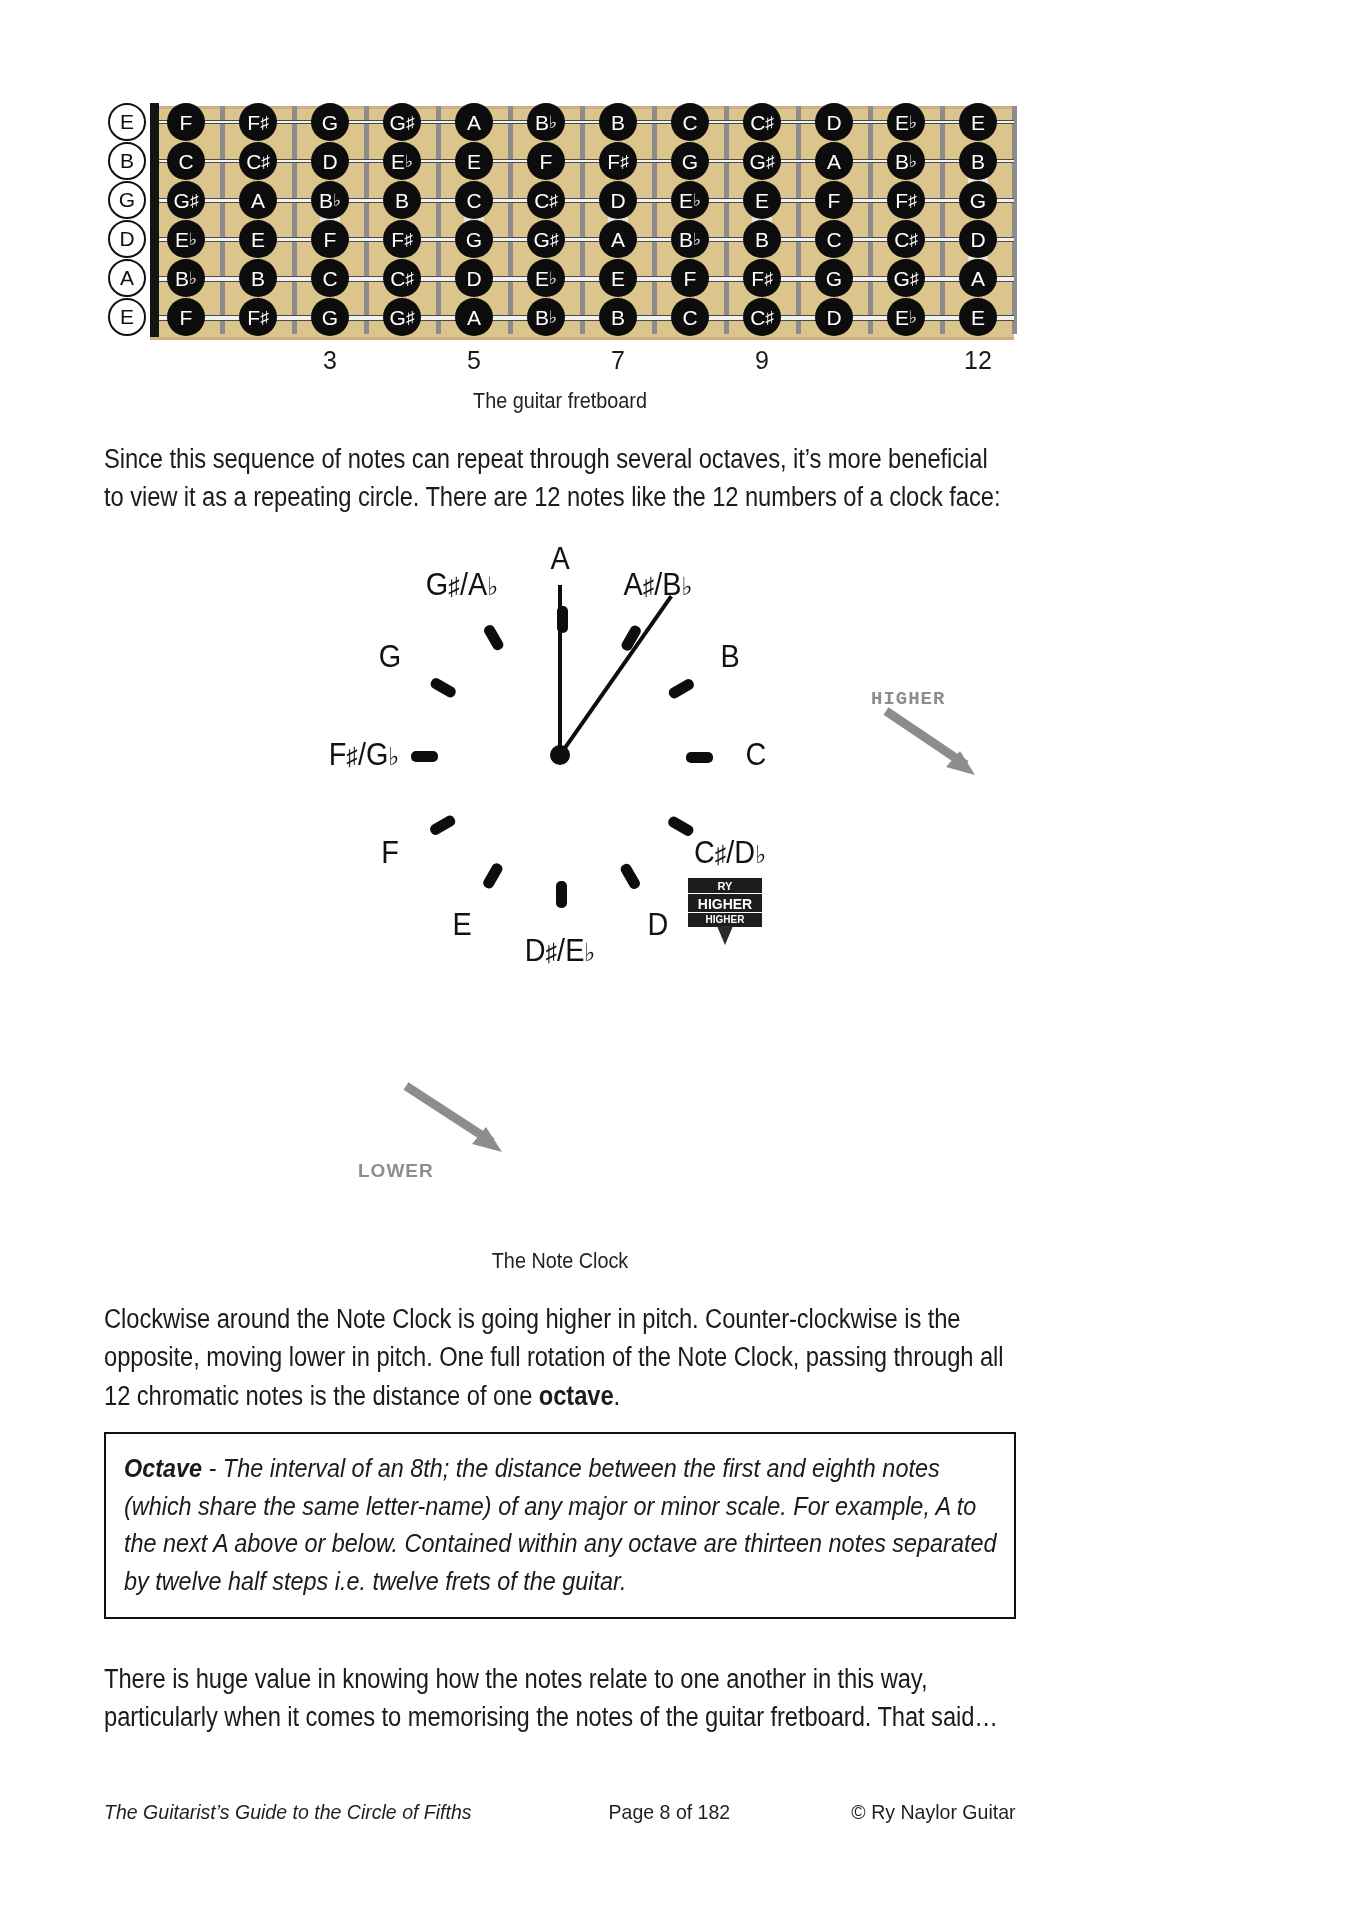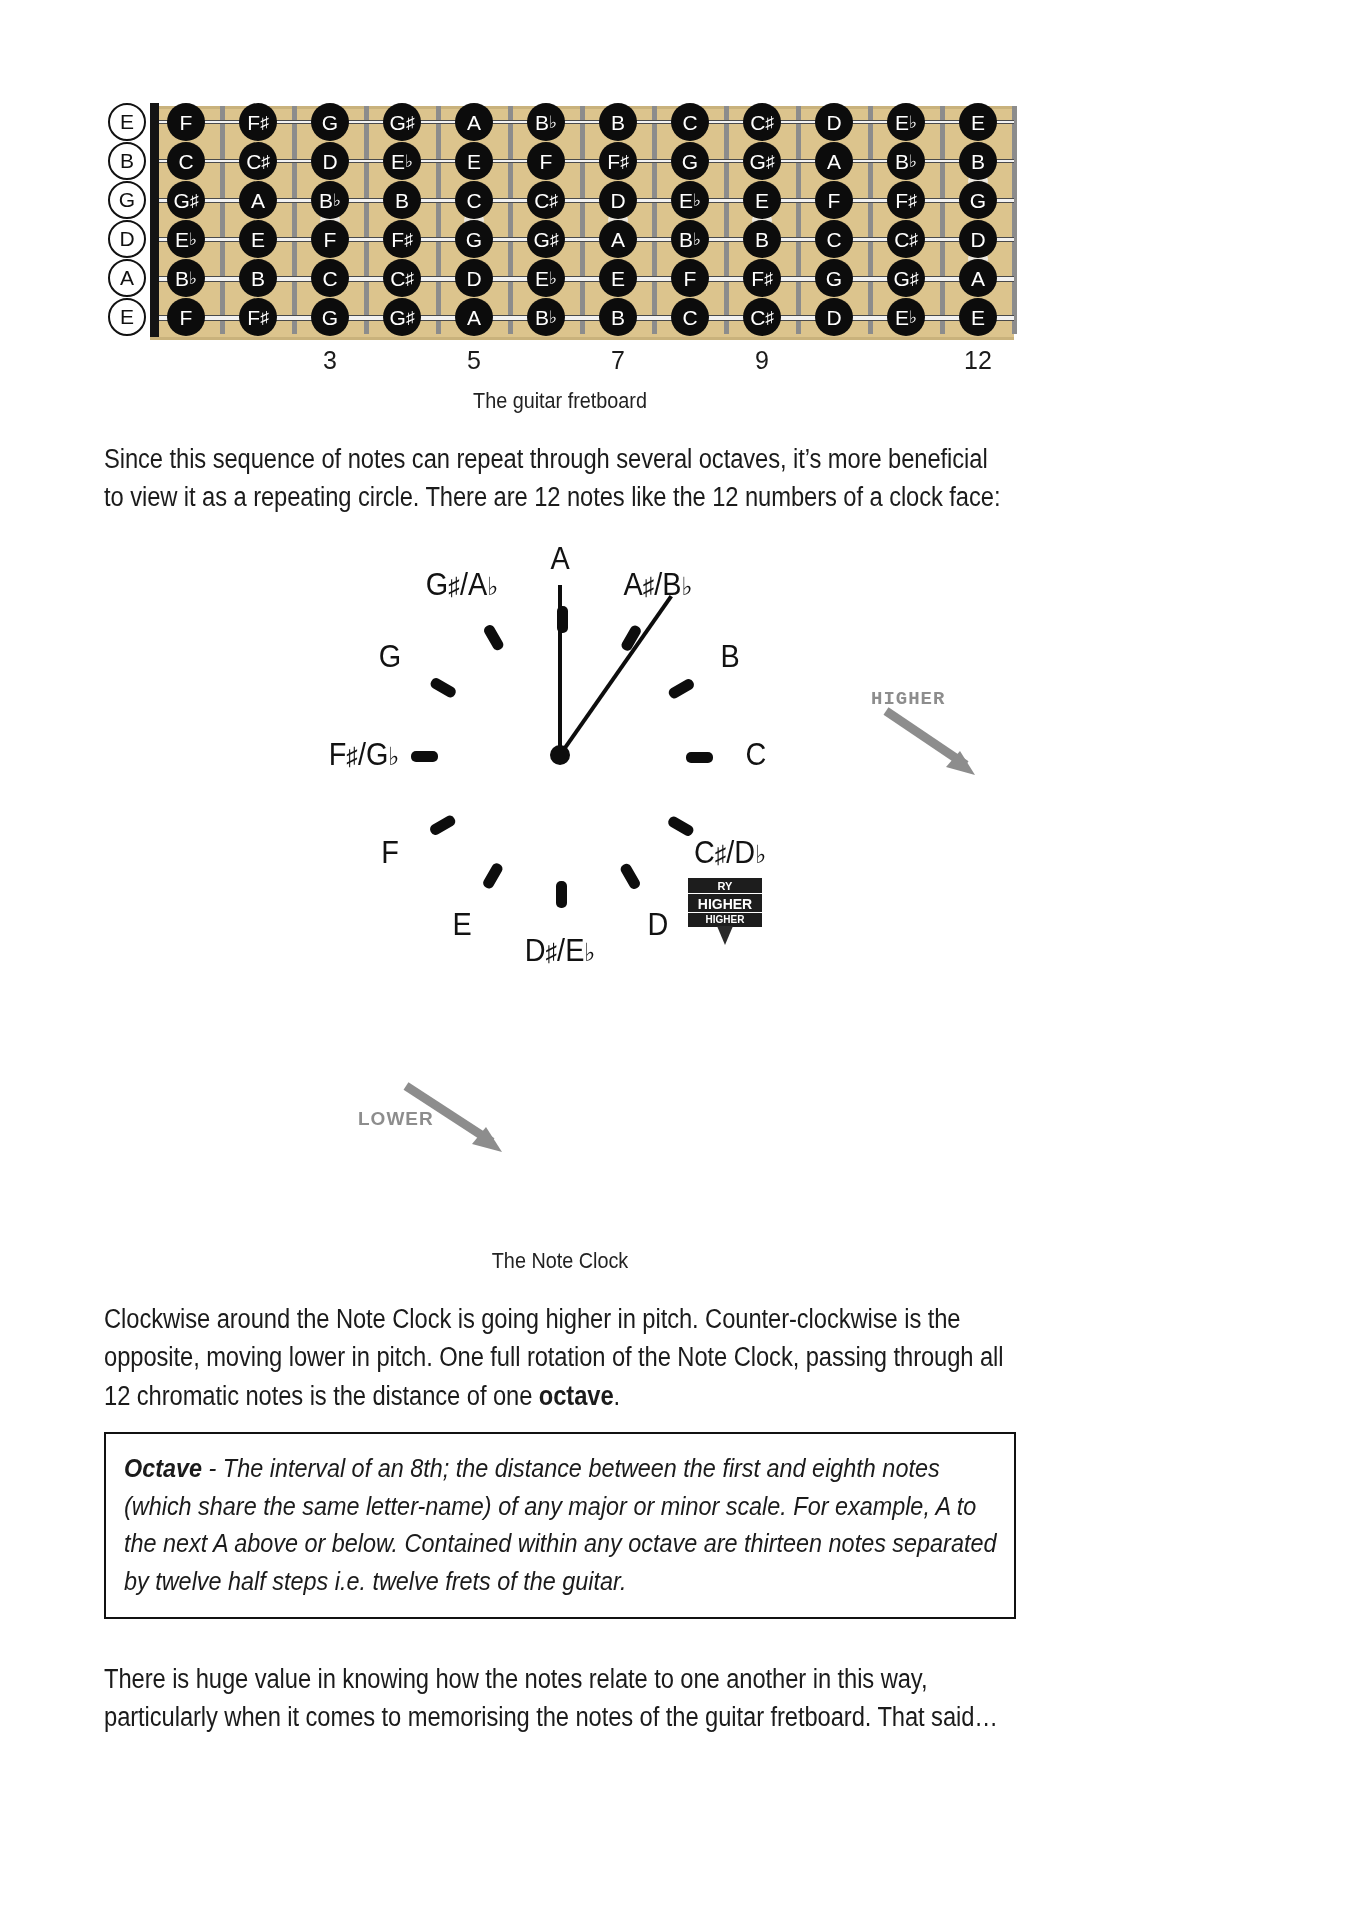--- a/index.html
+++ b/index.html
@@ -459,21 +459,21 @@
         <div class="clock-label" style="left: 182px; top: 40.259px;">G<span class="acc">♯</span>/A<span class="acc">♭</span></div>
       </div>
   </div>
 
   <div class="dir-word" style="left:871px;top:688px;font-family:Liberation Mono, monospace;">HIGHER</div>
   <svg style="position:absolute;left:880px;top:705px;" width="120" height="85">
     <path d="M6 6 L86 60" stroke="#8d8d8d" stroke-width="9" fill="none"></path>
     <path d="M95 70 L66 62 L80 46 Z" fill="#8d8d8d"></path>
   </svg>
 
-  <div class="dir-word" style="left:358px;top:1108px;text-align:center;">LOWER</div>
+  <div class="dir-word" style="left:358px;top:1160px;text-align:center;">LOWER</div>
   <svg style="position:absolute;left:400px;top:1080px;" width="130" height="90">
     <path d="M6 6 L92 62" stroke="#8d8d8d" stroke-width="9" fill="none"></path>
     <path d="M102 72 L72 64 L86 47 Z" fill="#8d8d8d"></path>
   </svg>
 
   <div id="brand-logo">
     <div class="logo-bar" style="top:0px;height:15px;font-size:11px;padding-top:3px;box-sizing:border-box;">RY</div>
     <div class="logo-bar" style="top:16px;height:18px;font-size:14px;padding-top:3px;box-sizing:border-box;">HIGHER</div>
     <div class="logo-bar" style="top:35px;height:14px;font-size:10px;padding-top:2px;box-sizing:border-box;">HIGHER</div>
     <svg style="position:absolute;left:27px;top:47px;" width="20" height="22">
@@ -488,14 +488,19 @@
   </div>
 
   <div id="definition-box">
     <div class="def-text">
       <span class="def-term">Octave</span><span> - The interval of an 8th; the distance between the first and eighth notes (which share the same letter-name) of any major or minor scale.  For example, A to the next A above or below.  Contained within any octave are thirteen notes separated by twelve half steps i.e. twelve frets of the guitar.</span>
     </div>
   </div>
 
   <div style="position:absolute;left:104px;top:1660px;width:1030px;" class="body-text">There is huge value in knowing how the notes relate to one another in this way, particularly when it comes to memorising the notes of the guitar fretboard.  That said…</div>
 
+  <div id="page-footer">
+    <span class="f-left">The Guitarist’s Guide to the Circle of Fifths</span>
+    <span class="f-mid">Page 8 of 182</span>
+    <span class="f-right">© Ry Naylor Guitar</span>
+  </div>
 
 </div>
 
 </body></html>

